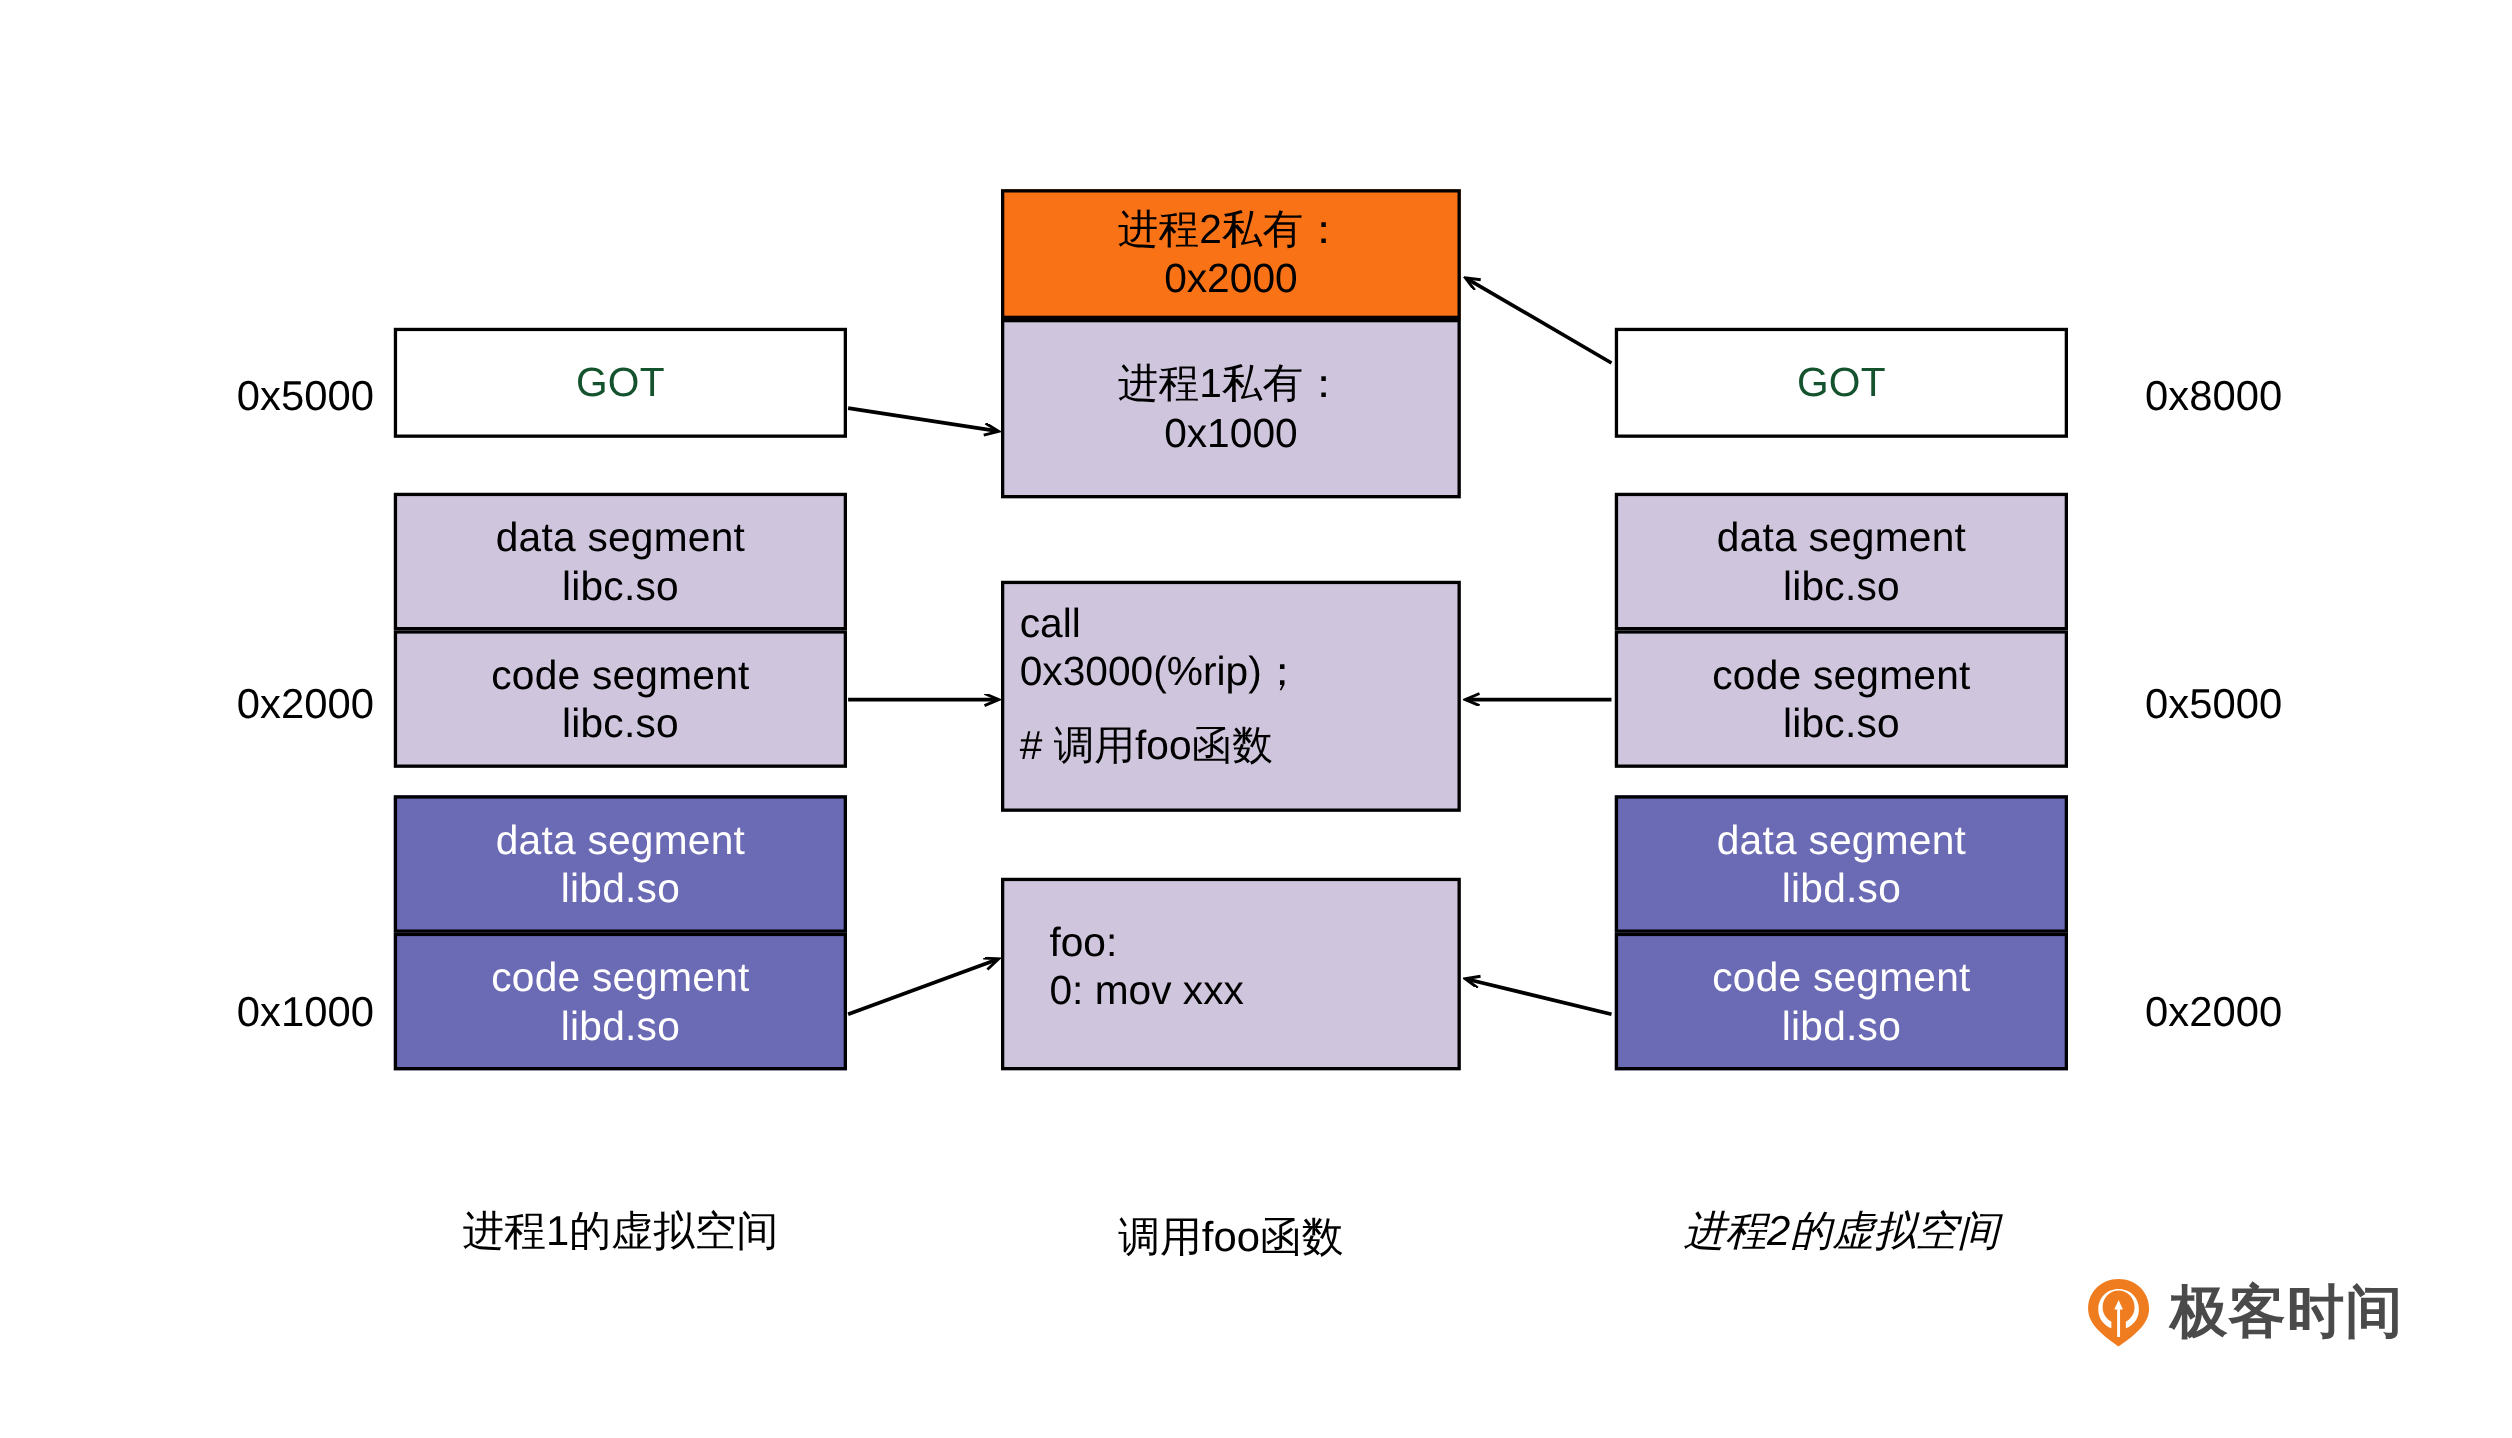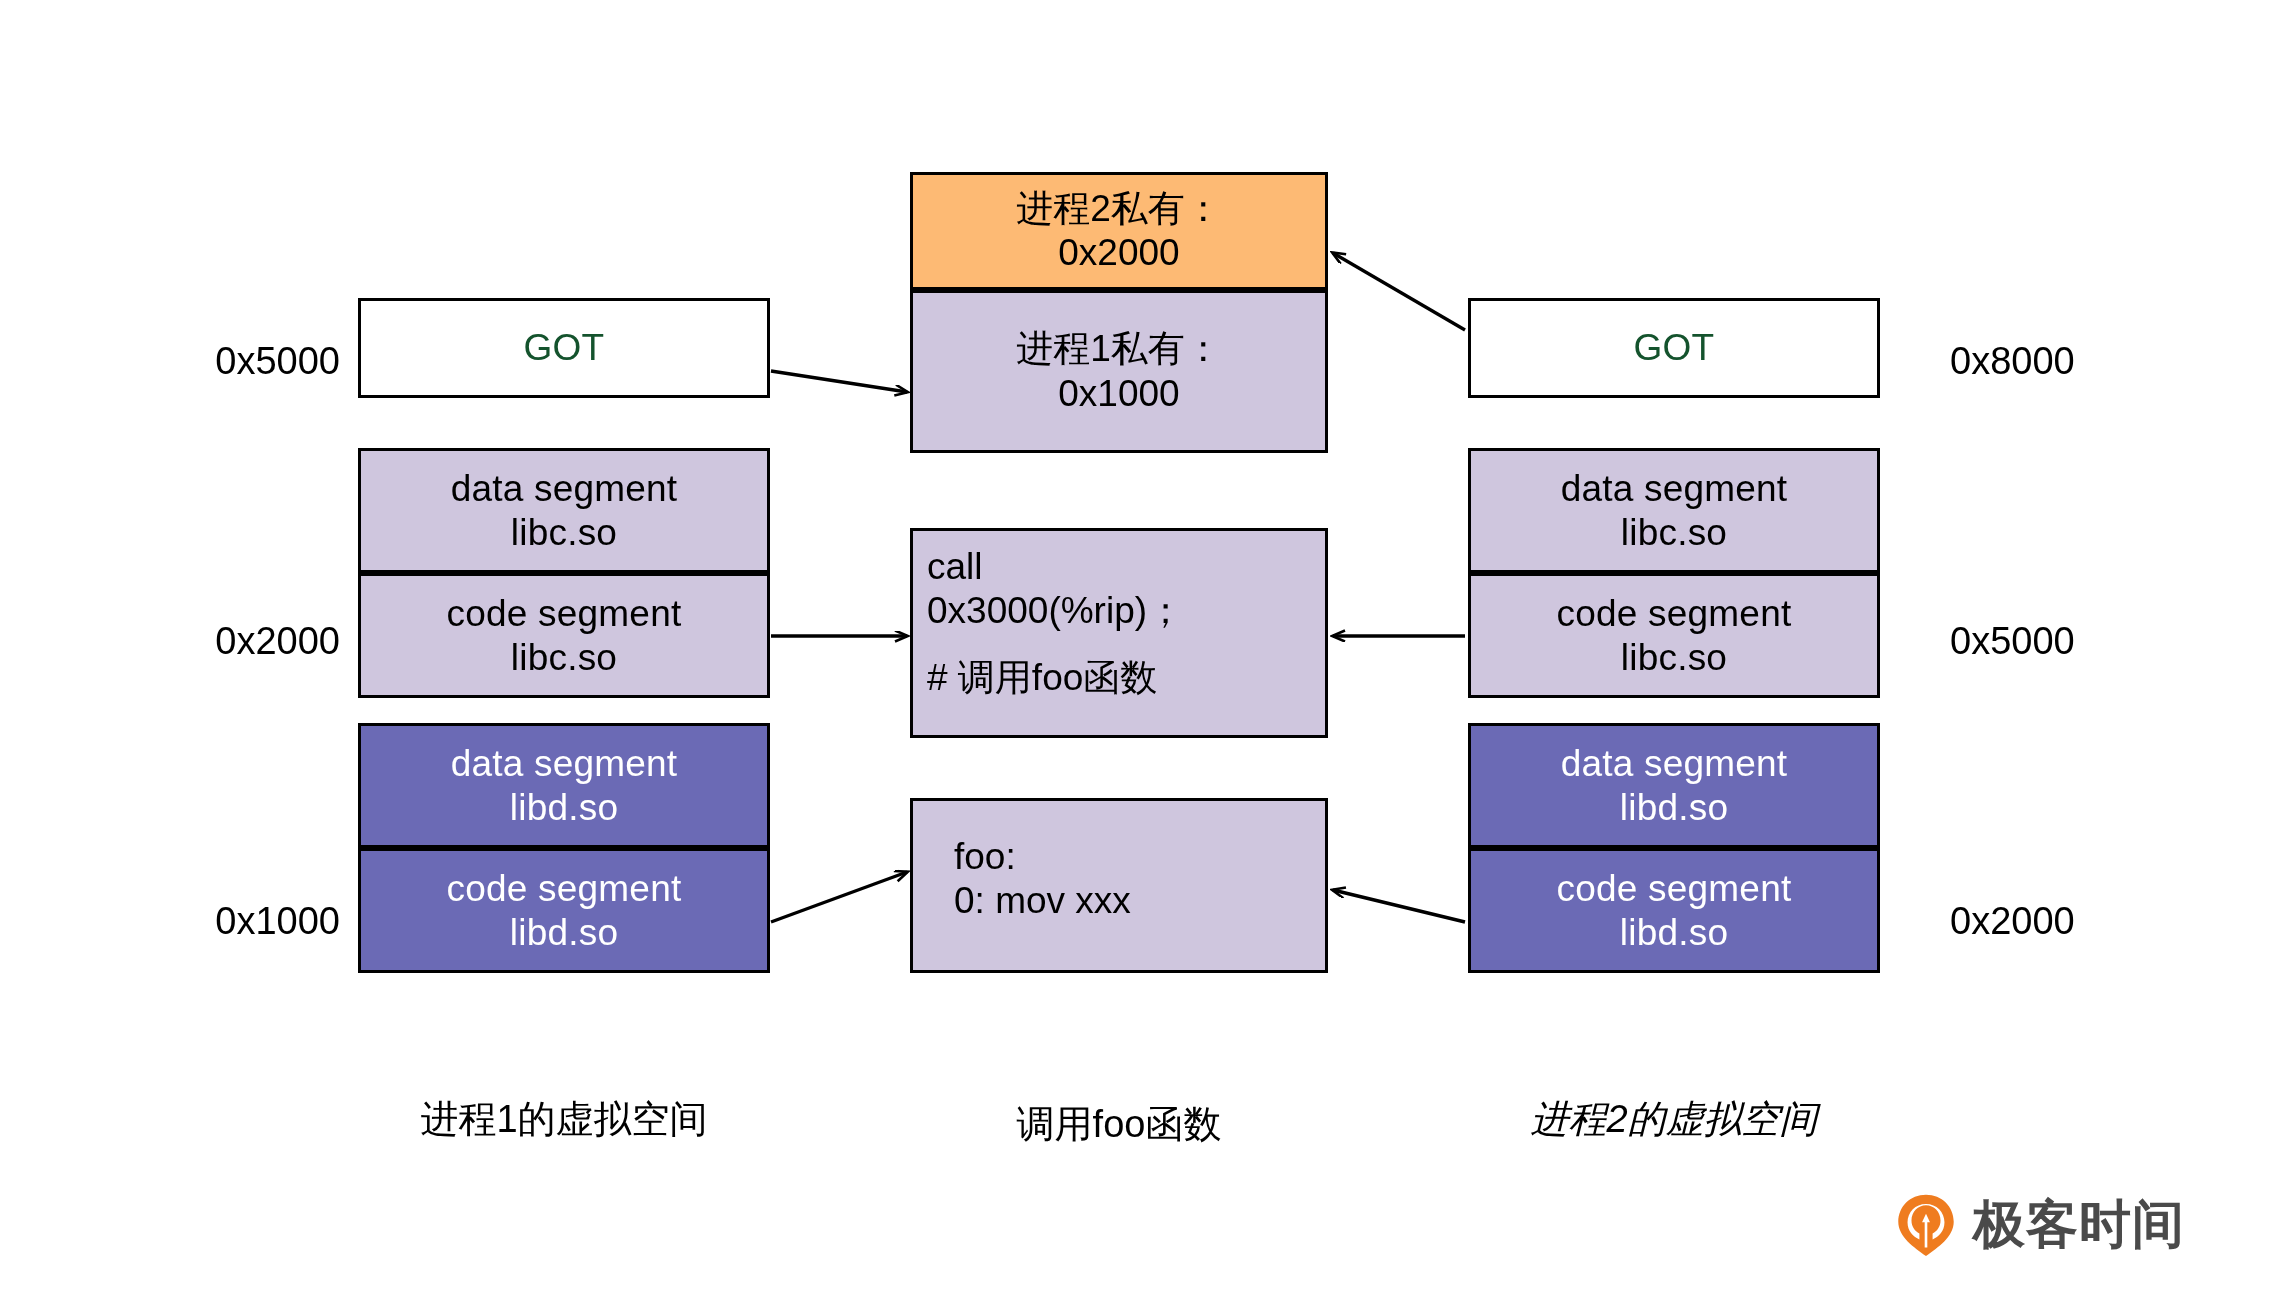--- a/index.html
+++ b/index.html
@@ -37,21 +37,21 @@
     text-align: center;
     font-size: 37px;
     line-height: 1.18;
     letter-spacing: .2px;
   }
   .mem-block .ln { display: block; white-space: nowrap; }
 
   .fill-white  { background: #ffffff; color: #14532d; }
   .fill-light  { background: #cfc6de; color: #000000; }
   .fill-dark   { background: #6b6ab5; color: #ffffff; }
-  .fill-peach  { background: #fdba74; color: #000000; }
+  .fill-peach  { background: #f97316; color: #000000; }
 
   
   .phys-box {
     position: absolute;
     box-sizing: border-box;
     border: 3px solid #000000;
     font-size: 37px;
     line-height: 1.2;
   }
   .phys-box.centered {
@@ -96,21 +96,20 @@
   }
 
   
   #logo {
     position: absolute;
     left: 1893px;
     top: 1158px;
     display: flex;
     align-items: center;
     gap: 14px;
-    margin-top: 32px;
   }
   #logo .mark { width: 66px; height: 66px; display:block; }
   #logo .wordmark {
     font-size: 52px;
     font-weight: 700;
     color: #4a4a4a;
     letter-spacing: 1px;
     white-space: nowrap;
     font-family: "DejaVu Sans", "Liberation Sans", sans-serif;
   }

